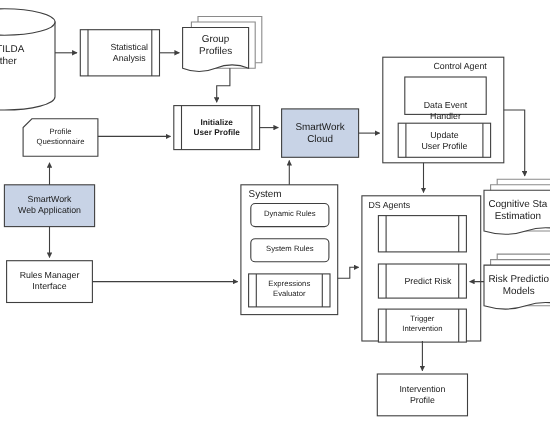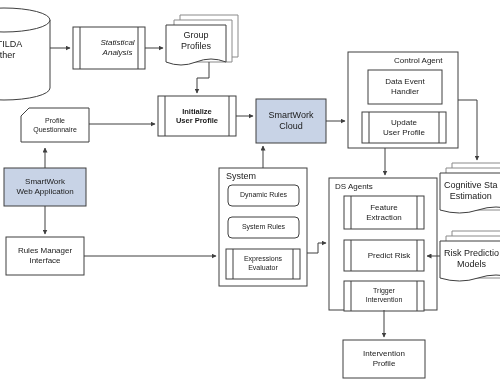--- a/index.html
+++ b/index.html
@@ -194,21 +194,21 @@
 
       <path d="M 440 256 L 427 256" marker-end="url(#arrow)"></path>
 
       <path d="M 384 310 L 384 337" marker-end="url(#arrow)"></path>
     </g>
   </svg>
 
   <div class="node-label fs9" style="left:-42px; top:30px; width:92px; height:40px;">A, TILDA
 Other</div>
 
-  <div class="node-label fs8" style="left:80px; top:27px; width:75px; height:42px;font-style:italic;">Statistical
+  <div class="node-label fs8" style="left:80px; top:27px; width:75px; height:42px;">Statistical
 Analysis</div>
 
   <div class="node-label fs9" style="left:168px; top:25px; width:56px; height:32px;">Group
 Profiles</div>
 
   <div class="node-label fs7" style="left:21px; top:110px; width:68px; height:32px;">Profile
 Questionnaire</div>
 
   <div class="node-label fs75" style="left:165px; top:96px; width:64px; height:40px;font-weight:bold;">Initialize
 User Profile</div>
@@ -226,30 +226,28 @@
 
   <div class="node-label fs7" style="left:228px; top:185px; width:71px; height:21px;">Dynamic Rules</div>
 
   <div class="node-label fs7" style="left:228px; top:217px; width:71px; height:21px;">System Rules</div>
 
   <div class="node-label fs7" style="left:233px; top:249px; width:60px; height:30px;">Expressions
 Evaluator</div>
 
   <div class="grp-title fs8" style="left:355px; top:57px;margin-left:39px;">Control Agent</div>
 
-  <div class="node-label fs8" style="left:368px; top:70px; width:74px; height:34px;">Data Event
+  <div class="node-label fs8" style="left:368px; top:84px; width:74px; height:34px;">Data Event
 Handler</div>
 
   <div class="node-label fs8" style="left:369px; top:112px; width:70px; height:31px;">Update
 User Profile</div>
 
   <div class="grp-title fs8" style="left:335px; top:183px;">DS Agents</div>
 
-  <div class="node-label fs8" style="left:351px; top:196px; width:66px; height:33px;">Feature
-Extraction</div>
 
   <div class="node-label fs8" style="left:351px; top:240px; width:76px; height:31px;">Predict Risk</div>
 
   <div class="node-label fs7" style="left:351px; top:281px; width:66px; height:30px;">Trigger
 Intervention</div>
 
   <div class="node-label fs9" style="left:444px; top:175px; width:80px; height:32px; align-items:flex-start;">Cognitive Sta
 Estimation</div>
 
   <div class="node-label fs9" style="left:444px; top:243px; width:80px; height:32px; align-items:flex-start;">Risk Predictio

